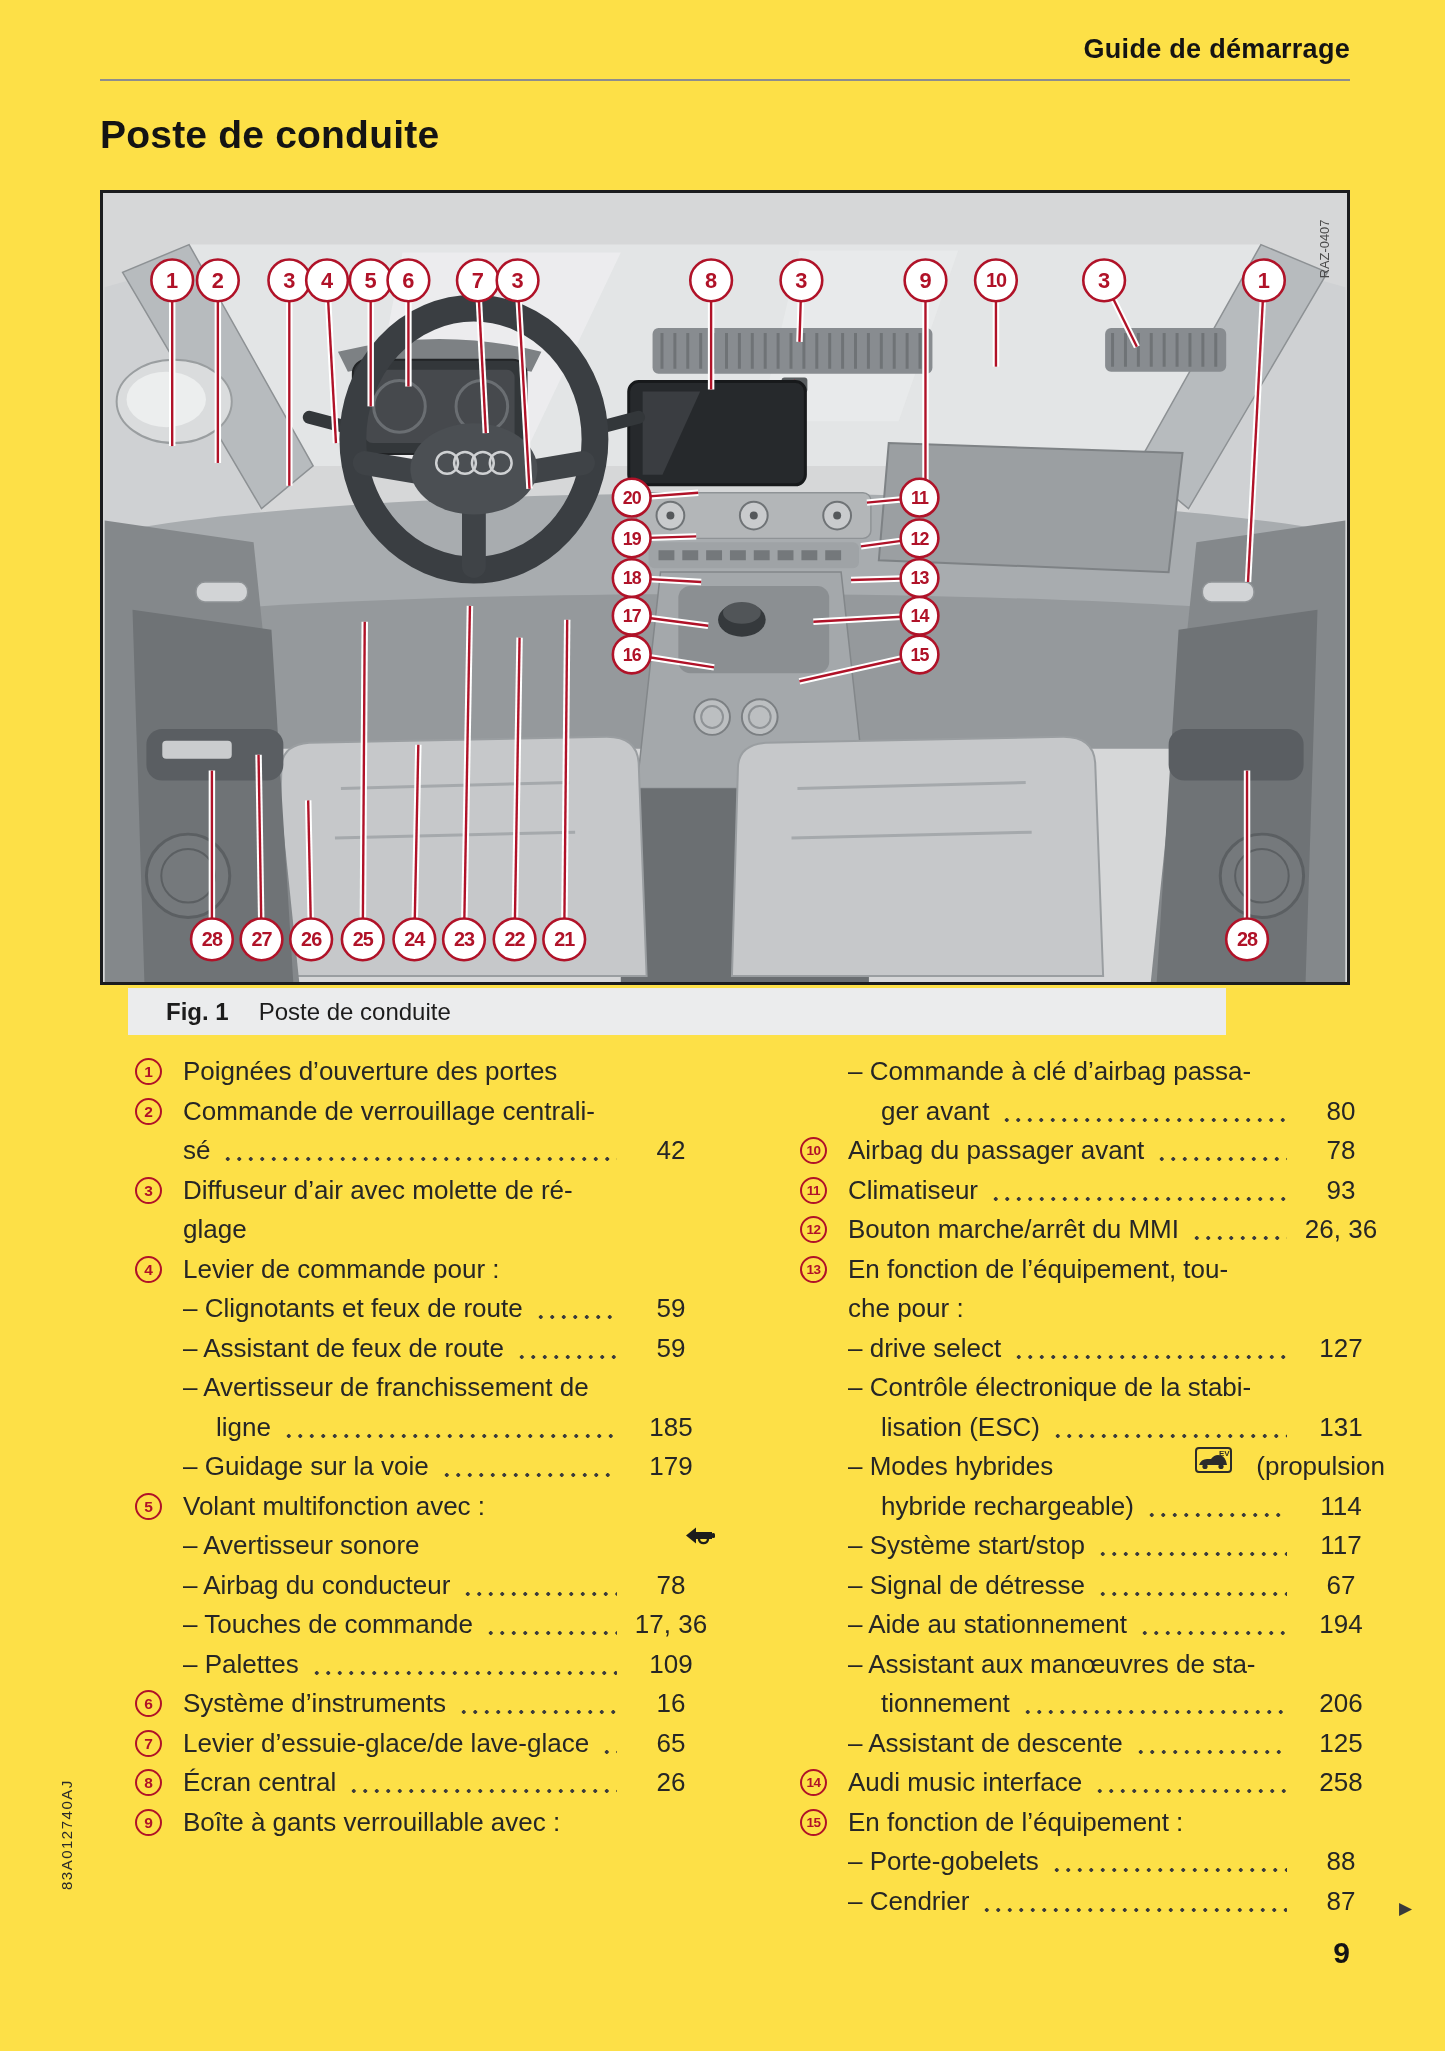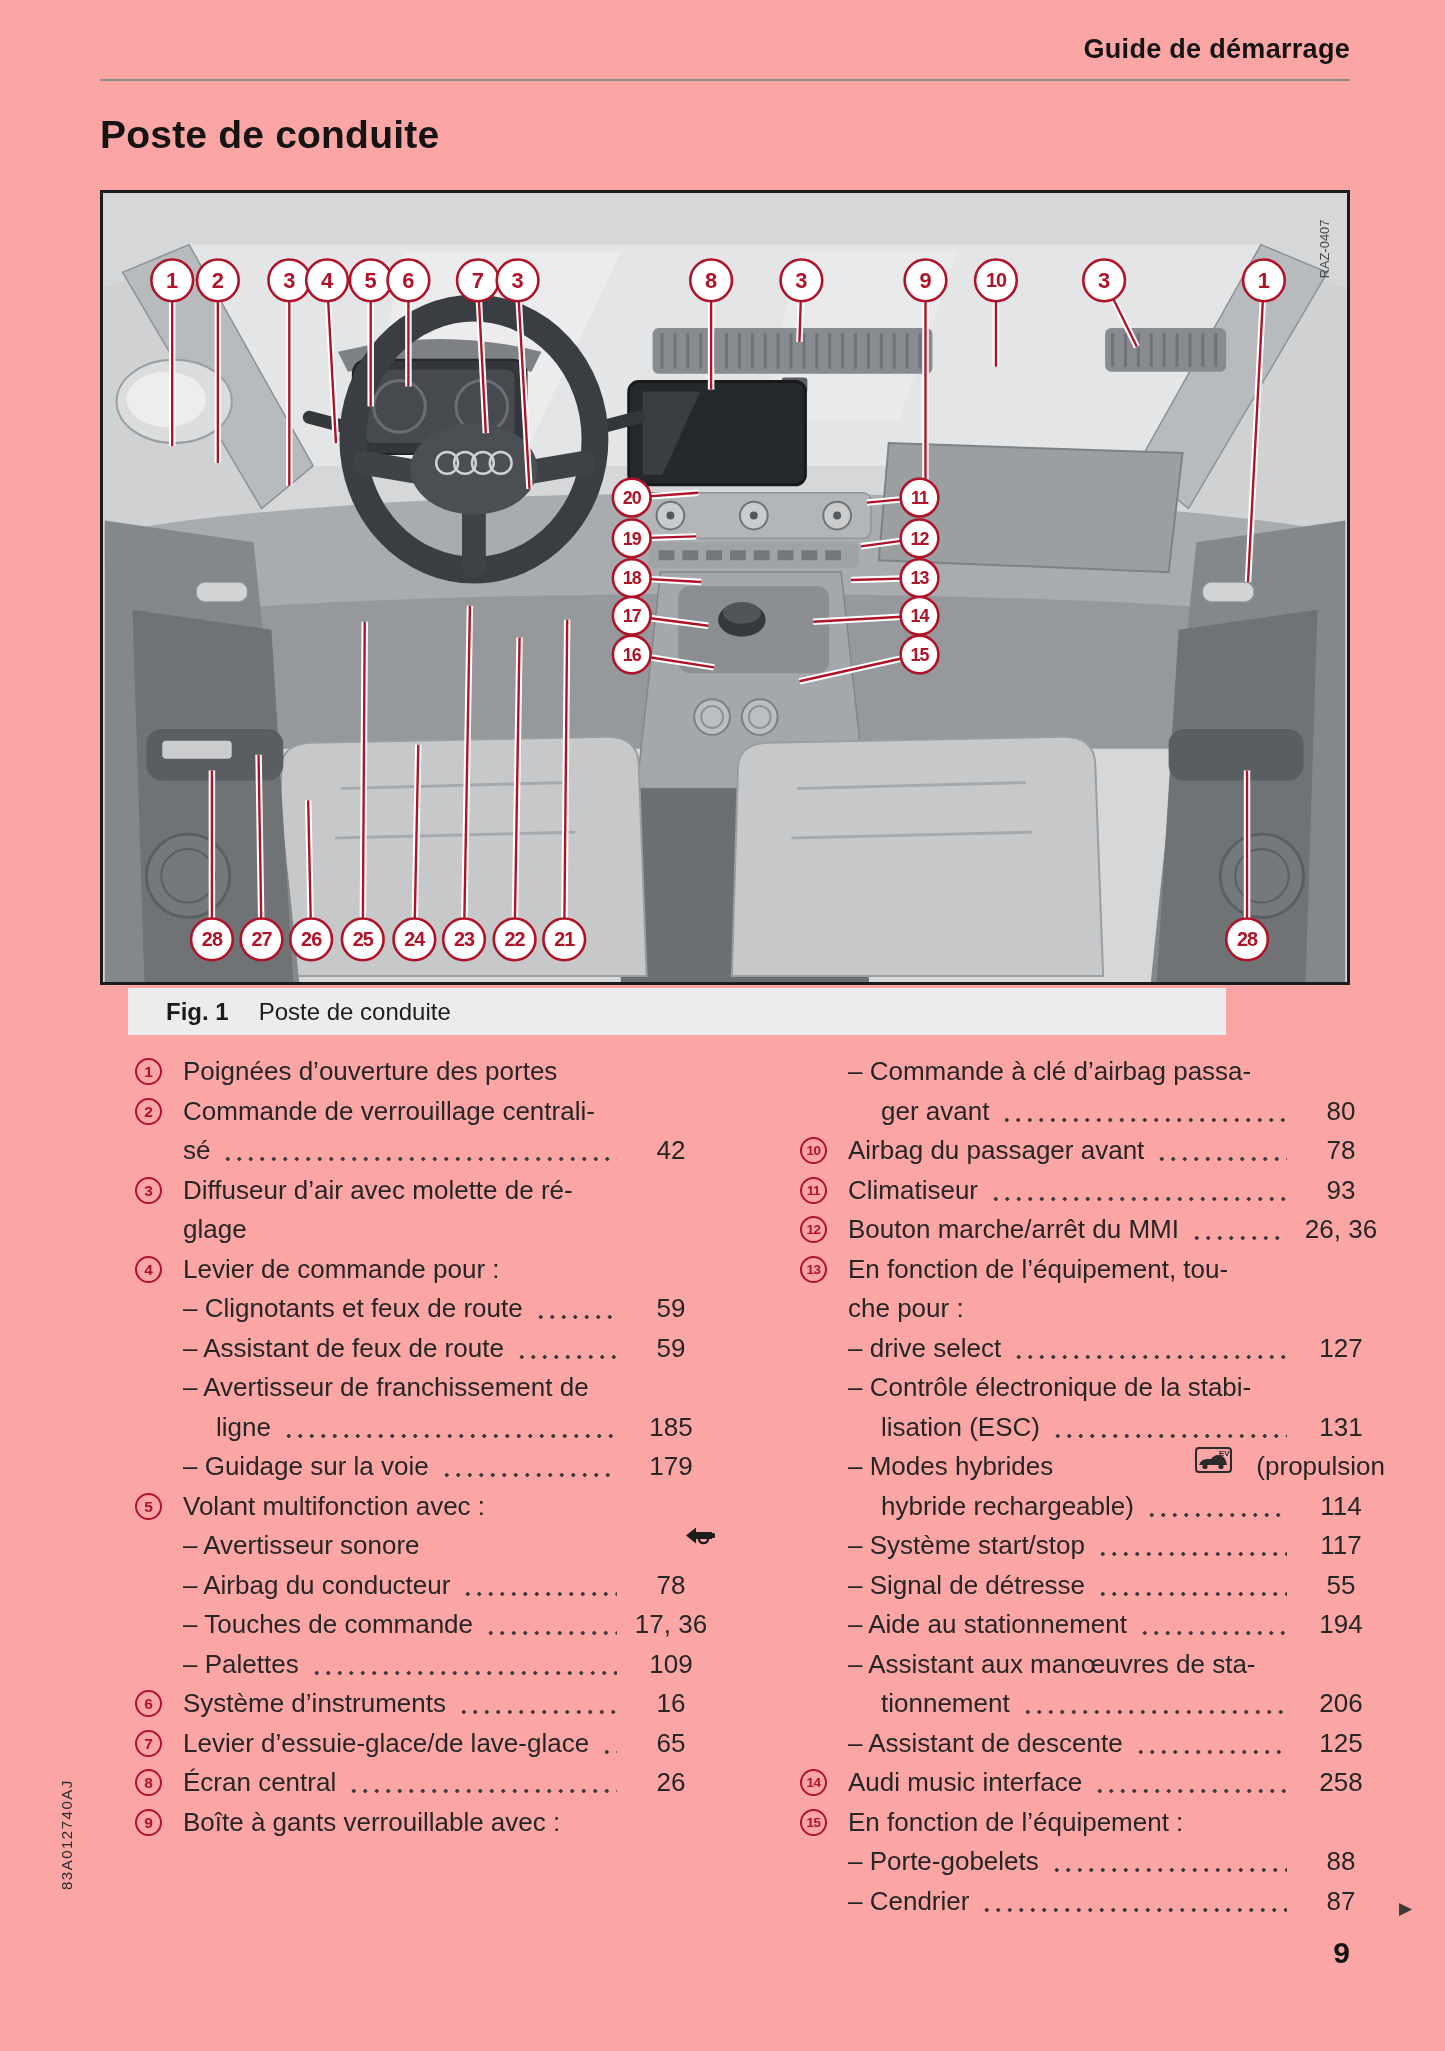--- a/index.html
+++ b/index.html
@@ -1,16 +1,16 @@
 <!DOCTYPE html>
 <html><head>
 <meta charset="utf-8">
 <style>
   html,body{margin:0;padding:0;background:#ffffff;}
-  .page{position:relative;width:1445px;height:2051px;background:#fca5a5;overflow:hidden;
+  .page{position:relative;width:1445px;height:2051px;background:#fde047;overflow:hidden;
         font-family:"Liberation Sans",sans-serif;color:#262626;}
   .header{position:absolute;top:34px;left:100px;width:1250px;text-align:right;
           font-size:27px;font-weight:bold;color:#141414;letter-spacing:.3px;}
   .header-rule{position:absolute;top:79px;left:100px;width:1250px;height:2px;background:#8d8d8d;}
   .page-title{position:absolute;top:113px;left:100px;font-size:39px;font-weight:bold;color:#141414;letter-spacing:.2px;}
   .figure-wrap{position:absolute;top:190px;left:100px;width:1250px;height:795px;
                background:#d6d7d8;border:3px solid #1b1c1e;box-sizing:border-box;}
   .figure-wrap svg{display:block;width:100%;height:100%;}
   .figure-caption{position:absolute;top:988px;left:100px;width:1098px;height:47px;background:#ebeced;
                   display:flex;align-items:center;box-sizing:border-box;padding-left:38px;font-size:24px;color:#1c1c1c;margin-left:28px;}
@@ -487,21 +487,21 @@
       <div class="lg-line">
         <div class="lg-marker"></div>
         <span class="lg-text">– Système start/stop</span>
         <span class="lg-leader"></span>
         <span class="lg-page">117</span>
       </div>
       <div class="lg-line">
         <div class="lg-marker"></div>
         <span class="lg-text">– Signal de détresse</span>
         <span class="lg-leader"></span>
-        <span class="lg-page">55</span>
+        <span class="lg-page">67</span>
       </div>
       <div class="lg-line">
         <div class="lg-marker"></div>
         <span class="lg-text">– Aide au stationnement</span>
         <span class="lg-leader"></span>
         <span class="lg-page">194</span>
       </div>
       <div class="lg-line">
         <div class="lg-marker"></div>
         <span class="lg-text grow">– Assistant aux manœuvres de sta-</span>

